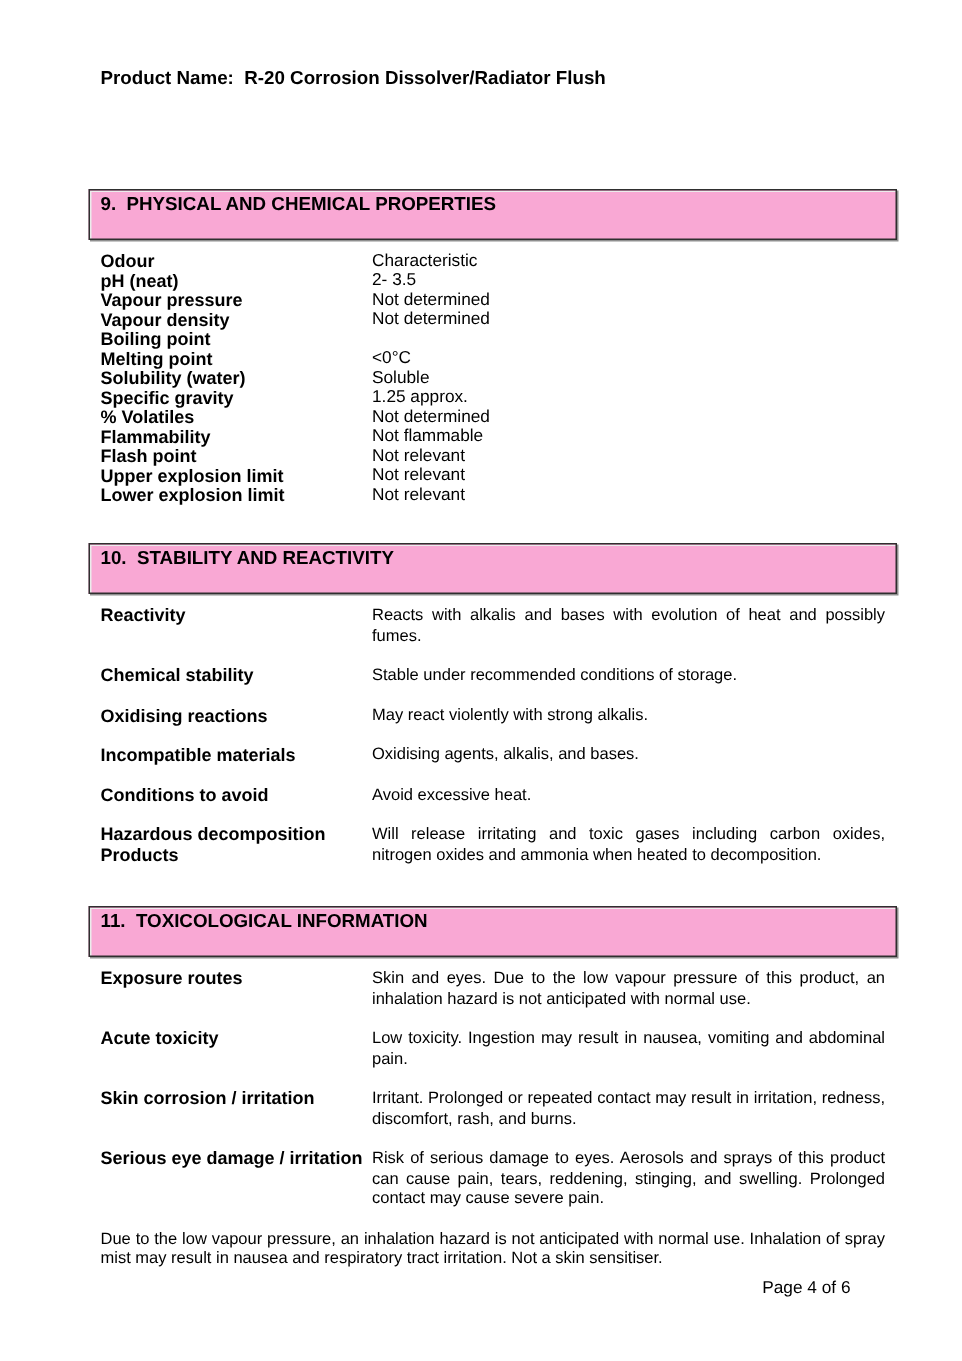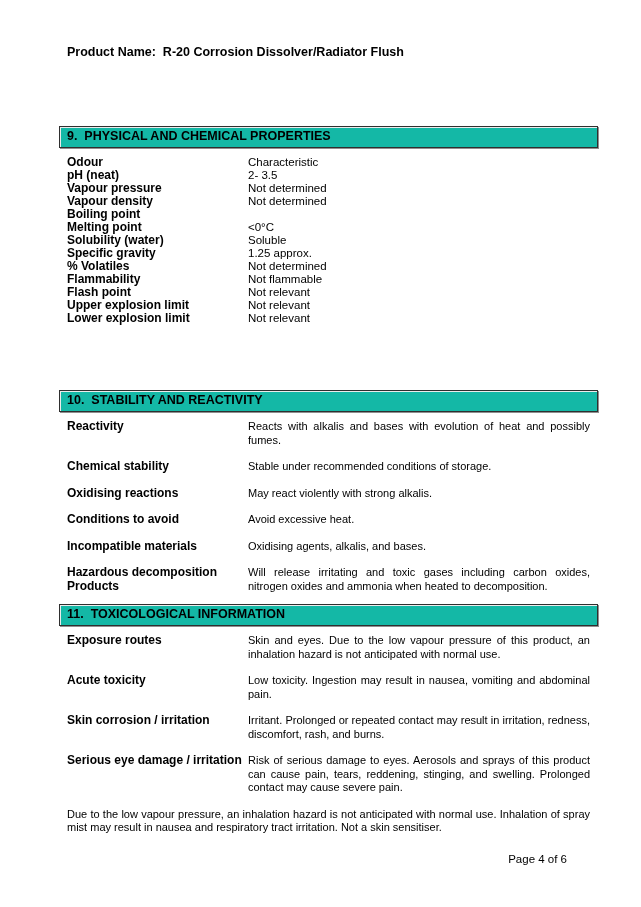--- a/index.html
+++ b/index.html
@@ -21,25 +21,25 @@
     font-weight: bold;
     white-space: pre;
     line-height: 15px;
   }
   .section {
     position: absolute;
     left: 59px;
     width: 539px;
   }
   .sec-9  { top: 126px; }
-  .sec-10 { top: 362px; margin-top: 28px; }
+  .sec-10 { top: 362px; }
   .sec-11 { top: 604px; }
   .section-bar {
-    height: 22px;
-    background: #14b8a6;
+    height: 34px;
+    background: #f9a8d4;
     border: 1px solid #2f2f2f;
     box-shadow: inset 1px 1px 0 #ececec, 1px 1px 0 #8f8f8f;
     font-size: 12.5px;
     font-weight: bold;
     line-height: 19px;
     padding-left: 7px;
     white-space: pre;
   }
   .rows { margin-top: 8px; }
   .row { display: flex; padding-left: 8px; }
@@ -148,26 +148,26 @@
         </div>
         <div class="row">
           <span class="label">Chemical stability</span>
           <span class="value">Stable under recommended conditions of storage.</span>
         </div>
         <div class="row">
           <span class="label">Oxidising reactions</span>
           <span class="value">May react violently with strong alkalis.</span>
         </div>
         <div class="row">
+          <span class="label">Incompatible materials</span>
+          <span class="value">Oxidising agents, alkalis, and bases.</span>
+        </div>
+        <div class="row">
           <span class="label">Conditions to avoid</span>
           <span class="value">Avoid excessive heat.</span>
-        </div>
-        <div class="row">
-          <span class="label">Incompatible materials</span>
-          <span class="value">Oxidising agents, alkalis, and bases.</span>
         </div>
         <div class="row">
           <span class="label">Hazardous decomposition Products</span>
           <span class="value">Will release irritating and toxic gases including carbon oxides, nitrogen oxides and ammonia when heated to decomposition.</span>
         </div>
       </div>
   </div>
 
   <div class="section sec-11">
     <div class="section-bar">11.  TOXICOLOGICAL INFORMATION</div>

